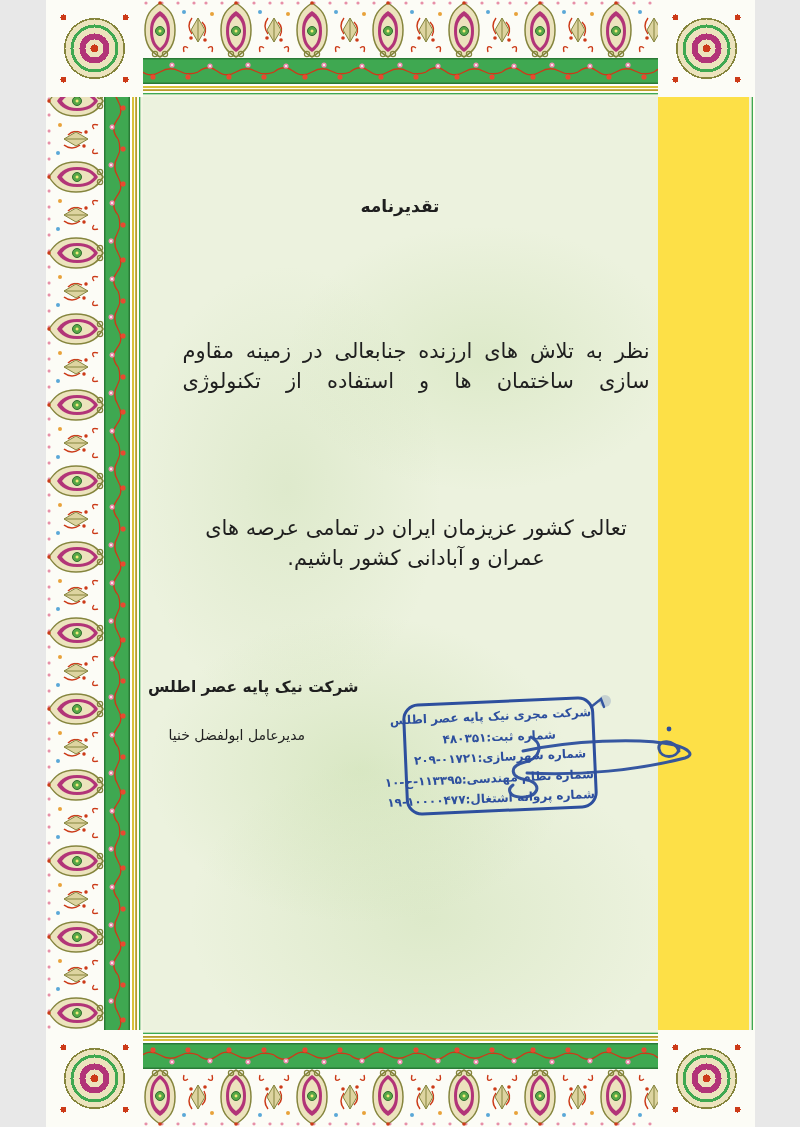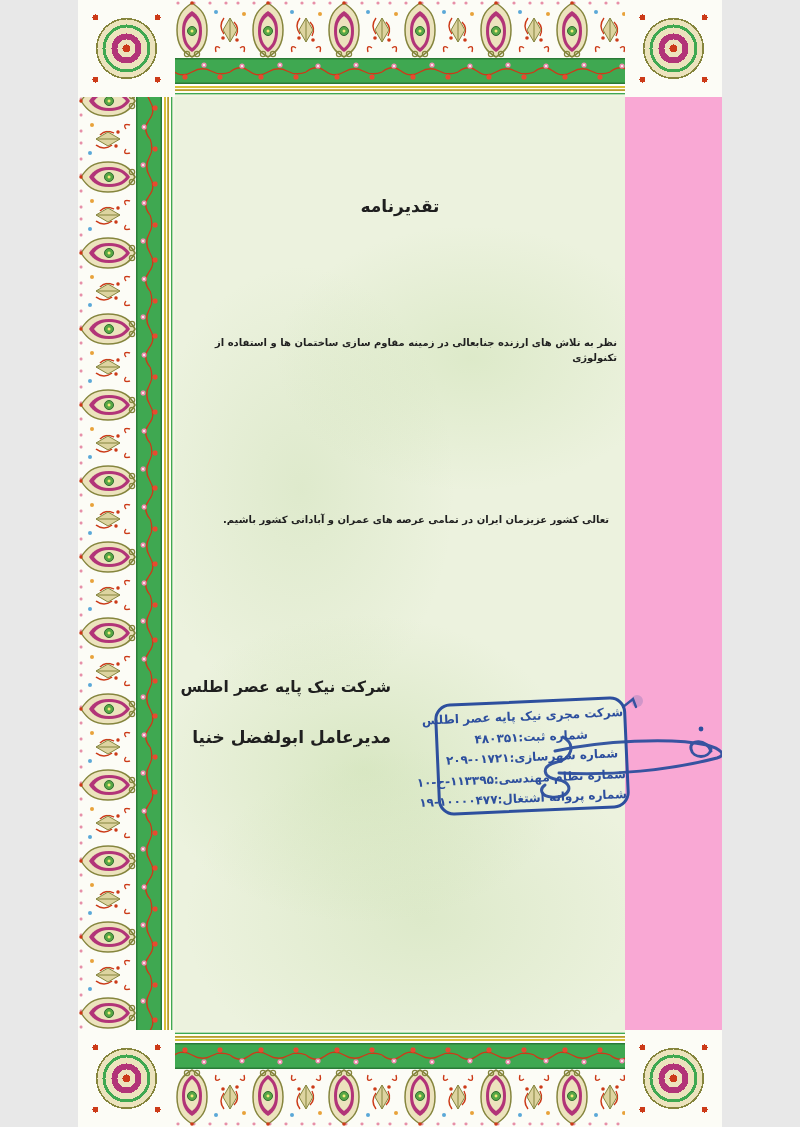--- a/index.html
+++ b/index.html
@@ -1,18 +1,18 @@
 <!DOCTYPE html>
 <html lang="fa"><head>
 <meta charset="utf-8">
 <style>
   html,body{margin:0;padding:0;background:#e8e8e8;}
   .page{
-    position:relative;width:644px;height:1127px;margin:0 auto;
-    background:#f9a8d4;overflow:hidden;
+    position:relative;width:709px;height:1127px;margin:0 auto;
+    background:#fde047;overflow:hidden;
     font-family:"DejaVu Sans",sans-serif;
   }
   
   .strip{position:absolute;top:0;left:0;transform-origin:0 0;overflow:hidden;}
   .strip svg{display:block;}
   .b-top{width:800px;height:97px;}
   .b-bottom{width:800px;height:97px;transform:translateY(1127px) scaleY(-1);}
   .b-left{width:1127px;height:97px;transform:rotate(-90deg) translateX(-1127px);}
   .b-right{width:1127px;height:97px;transform:translateX(800px) rotate(90deg);}
   .corner{
@@ -34,27 +34,27 @@
       radial-gradient(ellipse 300px 220px at 42% 72%, rgba(168,204,128,.28), rgba(168,204,128,0) 70%),
       radial-gradient(ellipse 280px 190px at 66% 28%, rgba(168,204,128,.22), rgba(168,204,128,0) 70%),
       radial-gradient(ellipse 220px 320px at 28% 42%, rgba(150,190,110,.16), rgba(150,190,110,0) 70%),
       radial-gradient(ellipse 340px 240px at 55% 88%, rgba(160,198,120,.2), rgba(160,198,120,0) 70%),
       #ecf2de;
   }
   .content{position:absolute;inset:97px;padding:0 8px;color:#1f1f1f;direction:rtl;}
   .abs{position:absolute;left:8px;right:8px;}
   .title{top:99px;text-align:center;font-size:17px;font-weight:bold;}
   .recipient{top:180px;text-align:right;font-size:16px;font-weight:bold;}
-  .bline{font-size:10px;font-weight:bold;line-height:1.45;margin-left:32px;}
+  .bline{font-size:21px;font-weight:normal;line-height:1.45;margin-left:32px;}
   .just{text-align:justify;text-align-last:justify;}
   .rt{text-align:center;}
   .l1{top:239px;} .l2{top:295px;} .l3{top:359px;} .l4{top:416px;} .l5{top:487px;}
   .sig-block{position:absolute;left:26px;top:581px;width:190px;text-align:left;}
   .sig-block .co{font-size:15.5px;font-weight:bold;white-space:nowrap;}
-  .sig-block .nm{font-size:17px;font-weight:bold;white-space:nowrap;margin-top:31px;}
+  .sig-block .nm{font-size:14px;font-weight:normal;white-space:nowrap;margin-top:31px;}
   
   .stamp{
     position:absolute;left:261px;top:603px;width:192px;height:112px;
     border:3px solid #2d4f9e;border-radius:16px;
     transform:rotate(-2.5deg);
     color:#2d4f9e;box-sizing:border-box;padding-top:3px;
   }
   .stamp .srow{font-size:12px;font-weight:bold;line-height:20.5px;text-align:center;white-space:nowrap;}
   .stamp .val{direction:ltr;unicode-bidi:bidi-override;display:inline-block;}
   .scribble{position:absolute;left:336px;top:592px;pointer-events:none;}

